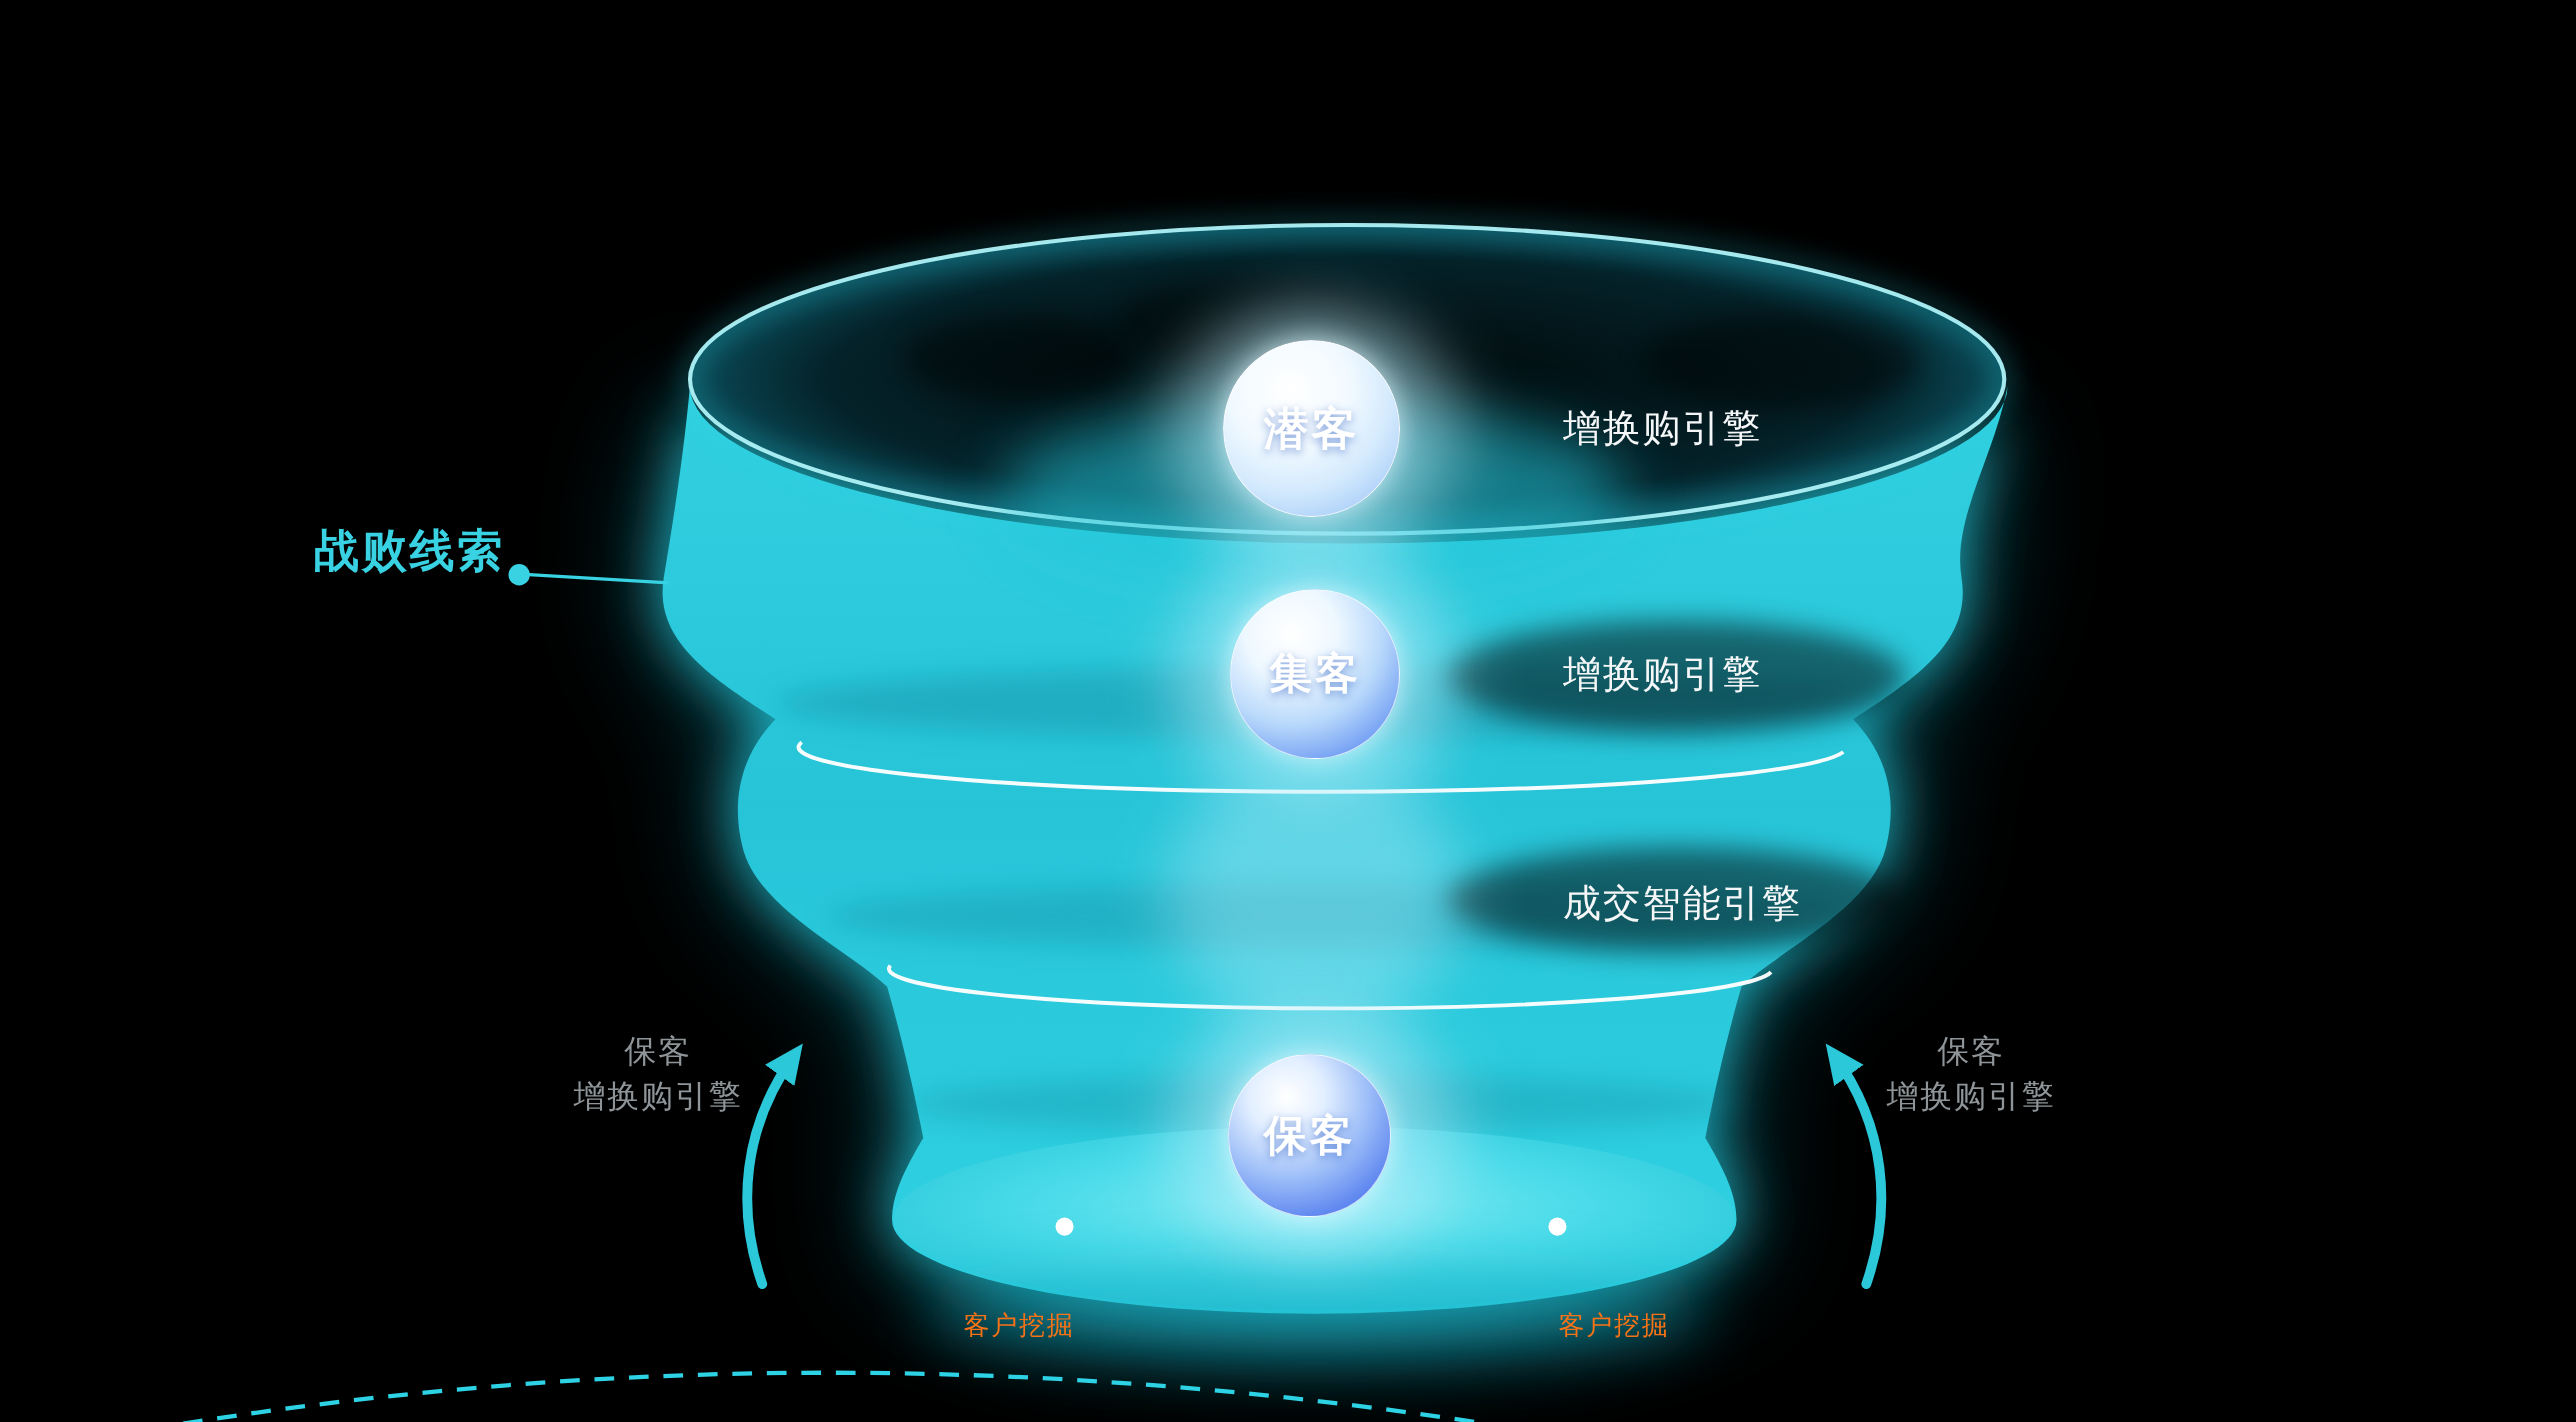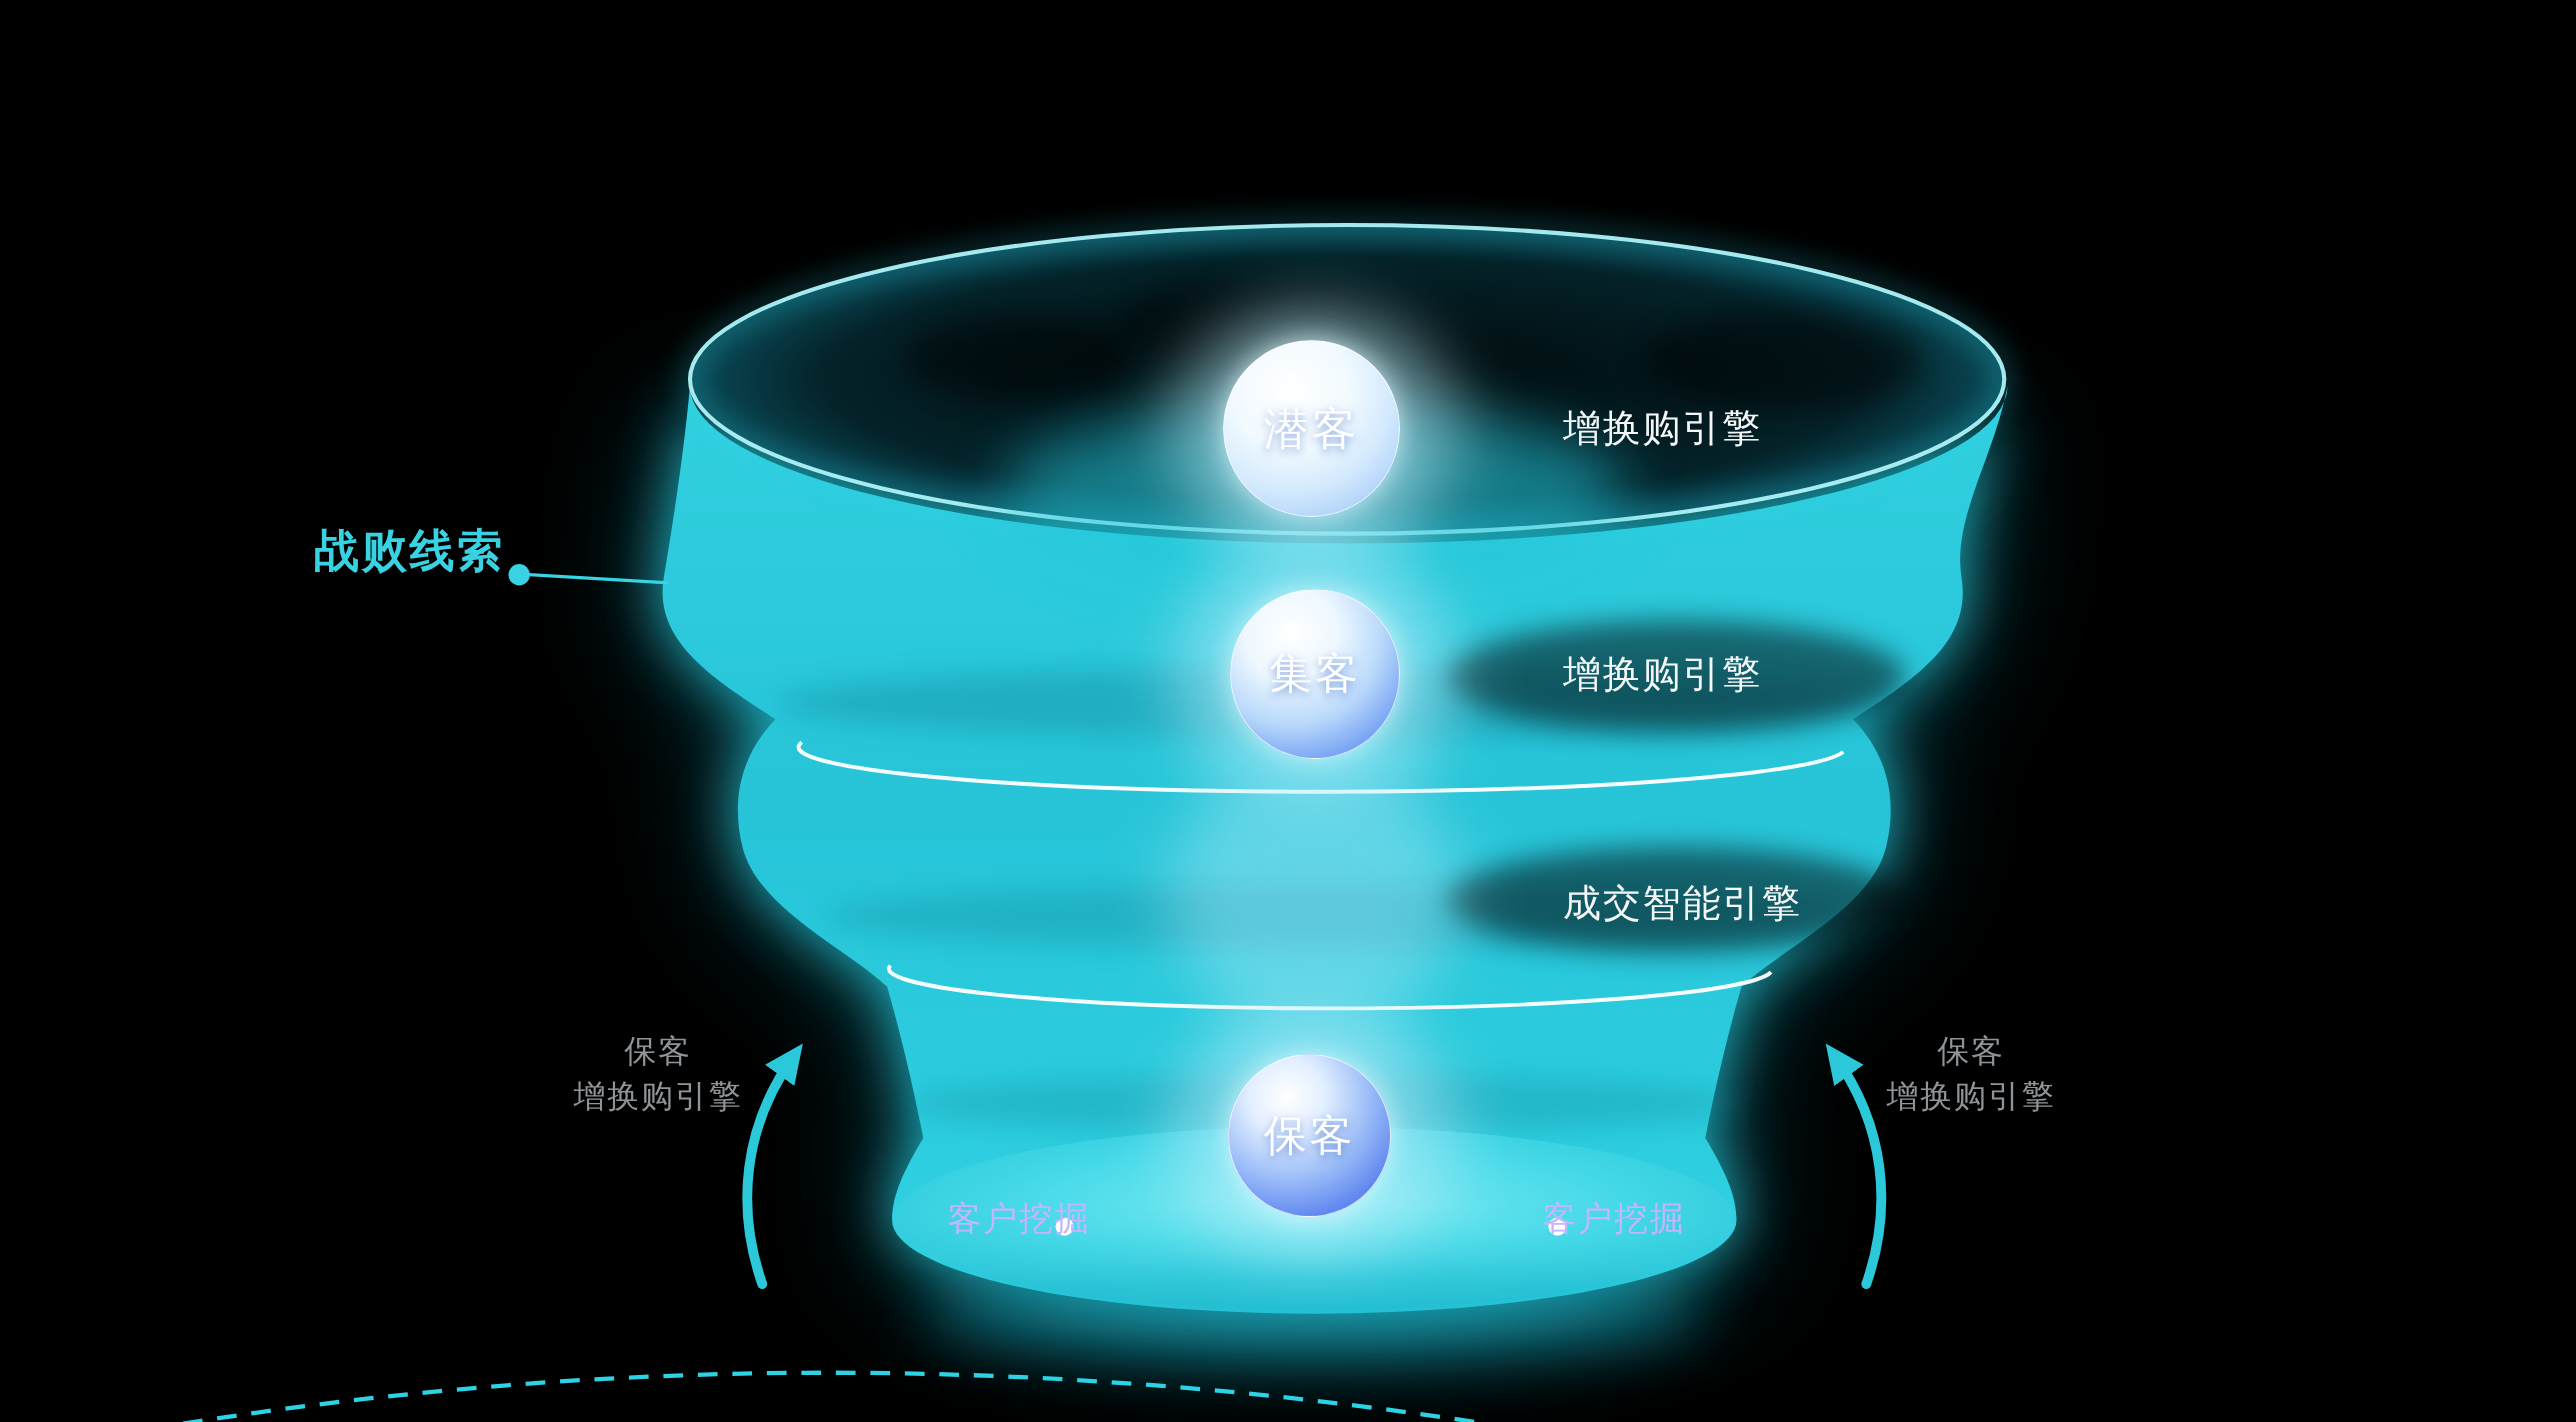--- a/index.html
+++ b/index.html
@@ -21,21 +21,21 @@
     width: 100%;
     height: 100%;
   }
   
   .stage-circle {
     position: absolute;
     border-radius: 50%;
     display: flex;
     align-items: center;
     justify-content: center;
-    font-weight: 400;
+    font-weight: 700;
     color: #ffffff;
     letter-spacing: 2.7px;
     box-shadow: 0 0 72px 12.5px rgba(185, 240, 255, 0.55), 0 0 23px rgba(255,255,255,0.65);
     text-shadow: 0 2.7px 9px rgba(40, 90, 190, 0.55);
     border: 1.8px solid rgba(255,255,255,0.75);
     box-sizing: border-box;
   }
   .stage-1 {
     left: 1223px; top: 340px; width: 177px; height: 177px; font-size: 45px;
     background: radial-gradient(circle at 38% 28%, #ffffff 0%, #f2faff 35%, #d2e9fd 62%, #a9cdf8 85%, #93bdf3 100%);
@@ -89,25 +89,25 @@
     font-size: 32px;
     font-weight: 500;
     line-height: 45px;
     letter-spacing: 1.8px;
   }
   .side-left  { left: 479px; }
   .side-right { left: 1792px; }
   
   .bottom-label {
     position: absolute;
-    top: 1196px;
+    top: 1308px;
     width: 304px;
     text-align: center;
-    color: #c4b5fd;
-    font-size: 34px;
+    color: #f97316;
+    font-size: 26px;
     font-weight: 500;
     letter-spacing: 1.8px;
   }
   .bottom-1 { left: 867px; }
   .bottom-2 { left: 1462px; }
 </style>
 </head>
 <body>
 
 <div class="canvas">

